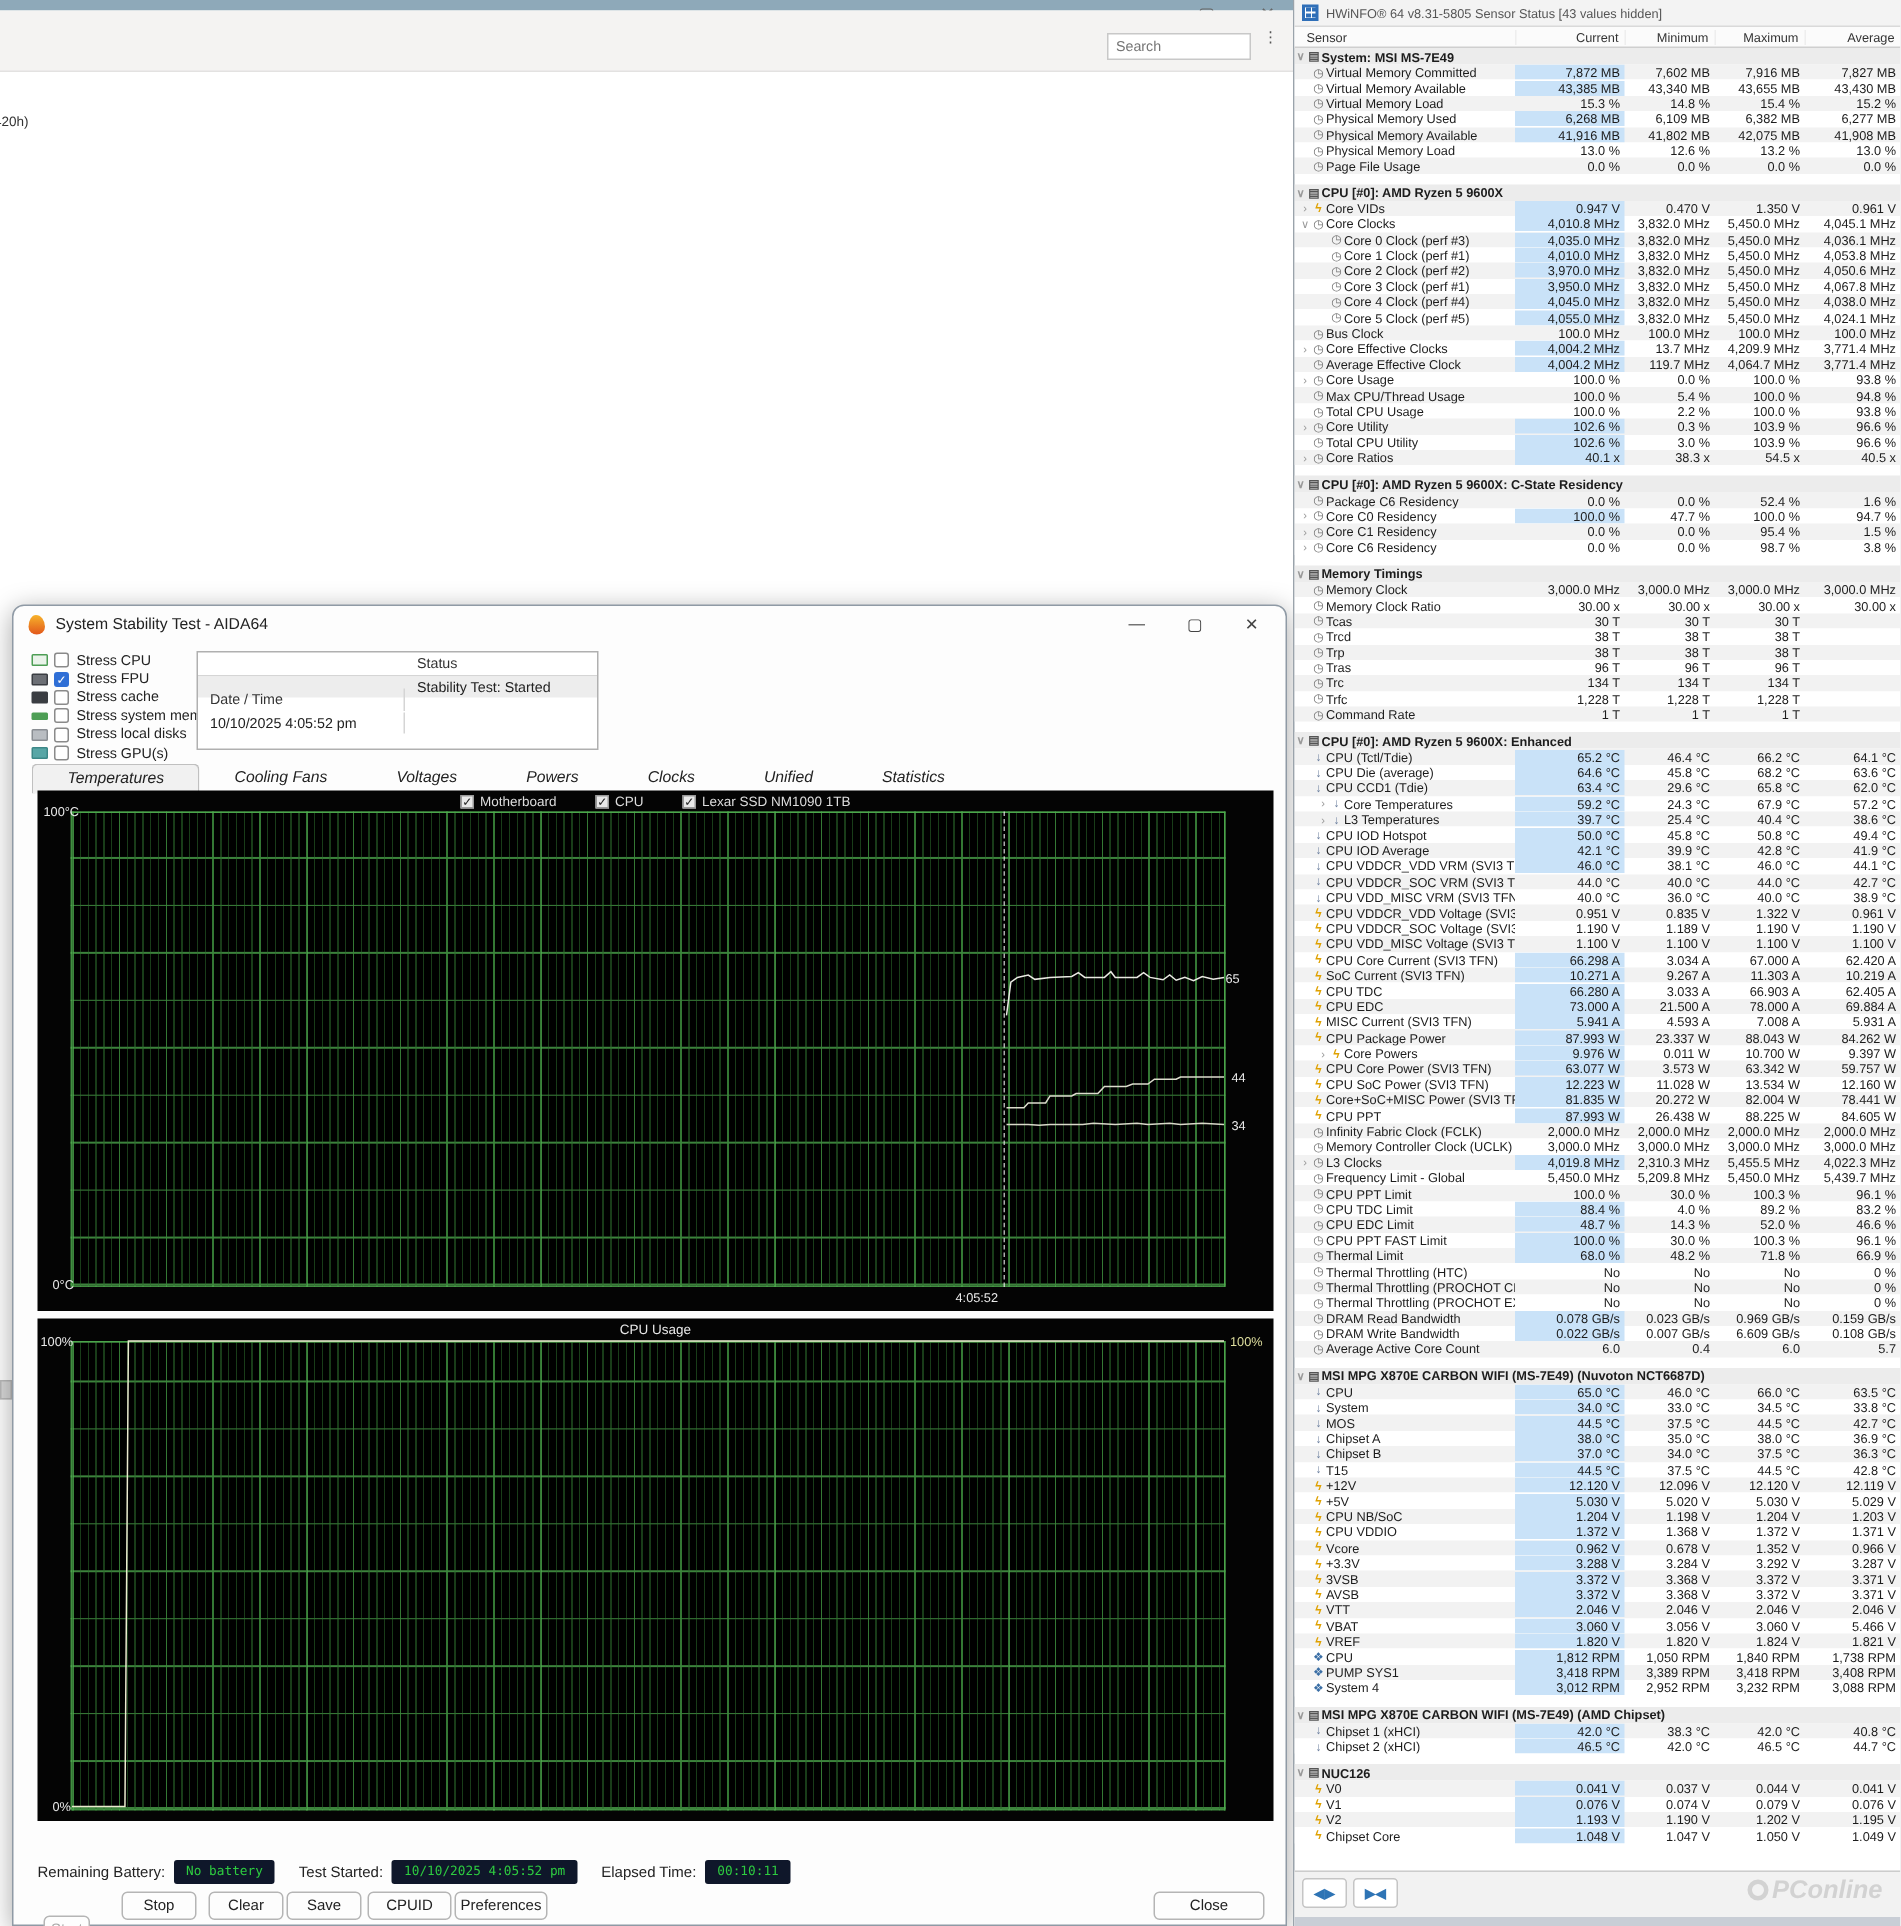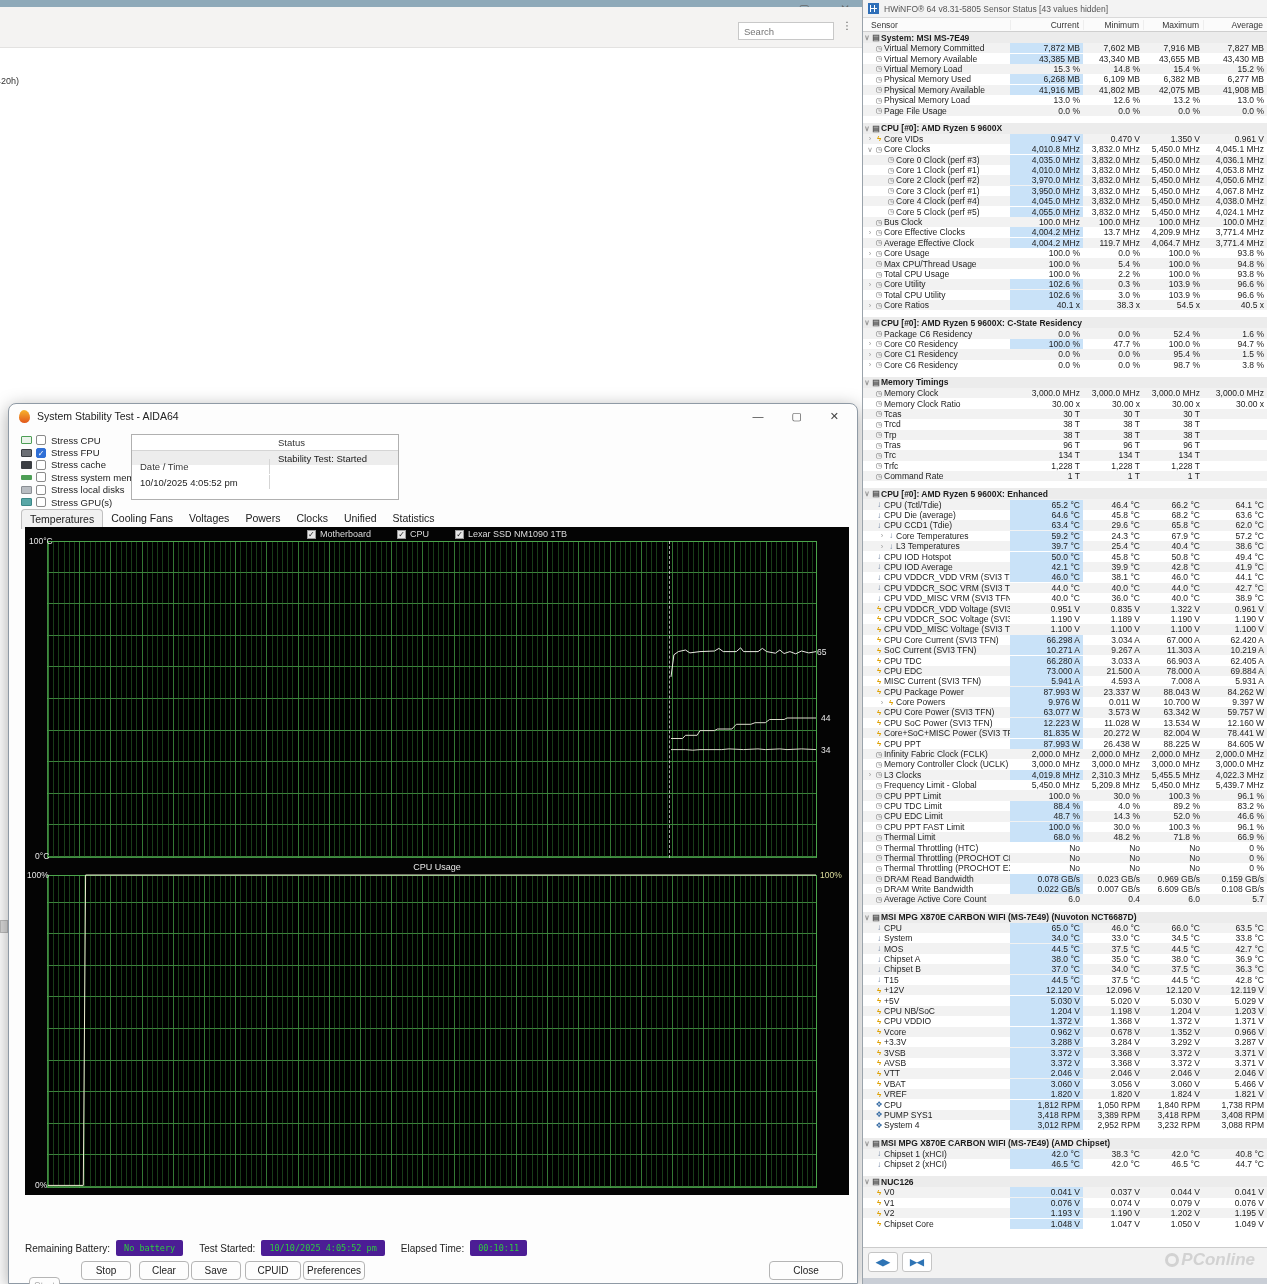--- a/index.html
+++ b/index.html
@@ -66,44 +66,44 @@
   .di-gpu { background:#58a6a6; border:1px solid #3c8787; }
   .cb { width:10px; height:10px; border:1px solid #8a8a8a; background:#fff; margin-right:5px; flex:none; border-radius:2px; font-size:8px; line-height:9px; text-align:center; color:#fff; }
   .cb.on { background:#2f6fd6; border-color:#2f6fd6; }
   .stress-label { font-size:9.5px; color:#222; }
   .log { position:absolute; left:122px; top:30px; width:268px; height:66px; border:1px solid #b0b0b0; background:#fff; font-size:9.5px; }
   .log-head { display:flex; height:16px; border-bottom:1px solid #d5d5d5; align-items:center; color:#333; }
   .log-c1 { width:138px; padding-left:8px; border-right:1px solid #d5d5d5; height:100%; display:flex; align-items:center;margin-top:48px; }
   .log-c2 { flex:1; padding-left:8px; }
   .log-row { display:flex; height:14px; align-items:center; background:#ededed; color:#222; }
   .tabs { position:absolute; left:12px; top:105px; display:flex; font-size:10.5px; color:#222; }
-  .tab { padding:3px 8px 4px; }
+  .tab { padding:3px 23px 4px;font-style:italic; }
   .tab.active { background:#f1f1f1; border:1px solid #c0c0c0; border-bottom:none; border-radius:4px 4px 0 0; }
   .graph { position:absolute; left:16px; background:#040404; }
   #tgraph { top:123px; width:824px; height:347px; }
-  #ugraph { top:456px; width:824px; height:335px; }
+  #ugraph { top:475px; width:824px; height:335px; }
   .plot { position:absolute; background-color:#000;
     background-image:
       repeating-linear-gradient(90deg, rgba(45,110,45,.55) 0, rgba(45,110,45,.55) 1px, transparent 1px, transparent 5.2px),
       repeating-linear-gradient(90deg, rgba(80,175,80,.75) 0, rgba(80,175,80,.75) 1px, transparent 1px, transparent 31.2px),
       repeating-linear-gradient(0deg, rgba(80,175,80,.75) 0, rgba(80,175,80,.75) 1px, transparent 1px, transparent 31.6px);
     border:1px solid rgba(80,175,80,.8); }
   #tplot { left:22px; top:14px; width:770px; height:317px; }
   #uplot { left:22px; top:15px; width:770px; height:313px; }
   .gsvg { position:absolute; left:0; top:0; }
   .glabel { position:absolute; color:#e8e8e8; font-size:8.5px; }
   .glabel.yellow { color:#dede9e; }
   .legend { position:absolute; left:0; top:2px; width:100%; display:flex; justify-content:center; gap:26px; }
   .legend-item { display:flex; align-items:center; gap:4px; }
   .legend-cb { width:9px; height:9px; background:#e8e8e8; border:1px solid #999; font-size:8px; line-height:8px; text-align:center; color:#222; }
   .legend-label { color:#ddd; font-size:9px; }
   .dashline { position:absolute; left:644px; top:14px; height:317px; border-left:1px dashed rgba(230,230,230,.75); }
   .gtitle { position:absolute; left:0; top:2px; width:100%; text-align:center; color:#e8e8e8; font-size:9px; }
   .statusbar { position:absolute; left:16px; top:836px; display:flex; align-items:center; font-size:10px; color:#222; }
-  .lcd { background:#4c1d95; color:#2ecc40; font-family:"DejaVu Sans Mono", monospace; font-size:8.5px; padding:3px 8px; border-radius:2px; white-space:nowrap; }
+  .lcd { background:#0f172a; color:#2ecc40; font-family:"DejaVu Sans Mono", monospace; font-size:8.5px; padding:3px 8px; border-radius:2px; white-space:nowrap; }
   .btnrow { position:absolute; left:10px; top:857px; width:830px; height:20px; }
   .abtn { position:absolute; top:0; height:19px; background:#fdfdfd; border:1px solid #b5b5b5; border-radius:4px; font-size:10px; color:#222; text-align:center; line-height:17px; font-family:"Liberation Sans", sans-serif; }
   .abtn.disabled { color:#aaa; }
 </style>
 </head>
 <body>
 
 <div id="canvas">
 
   <div class="bg-win">

